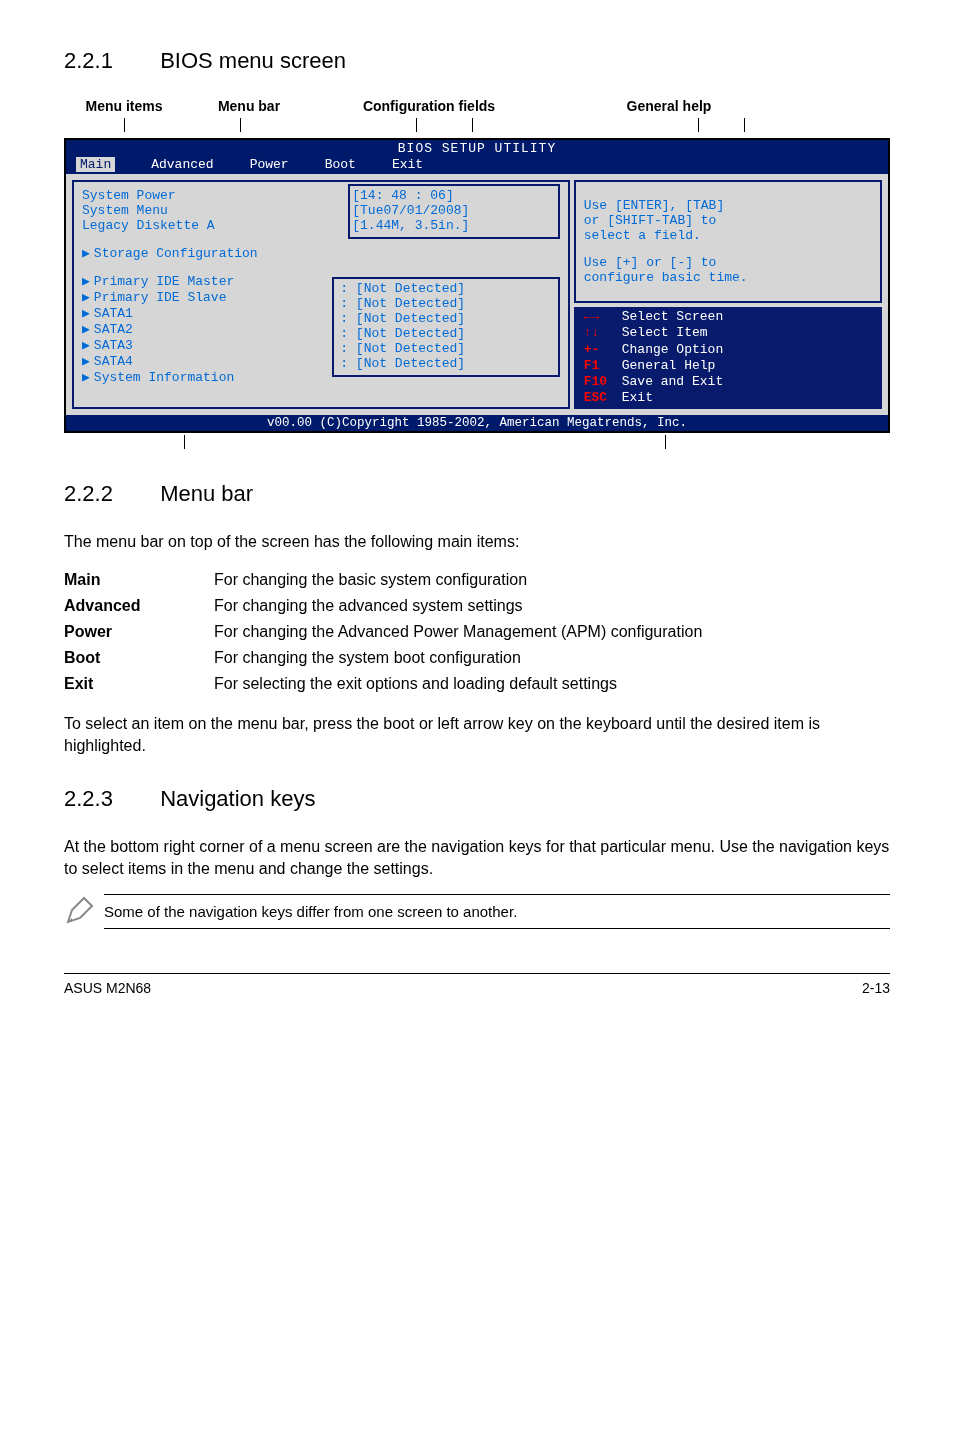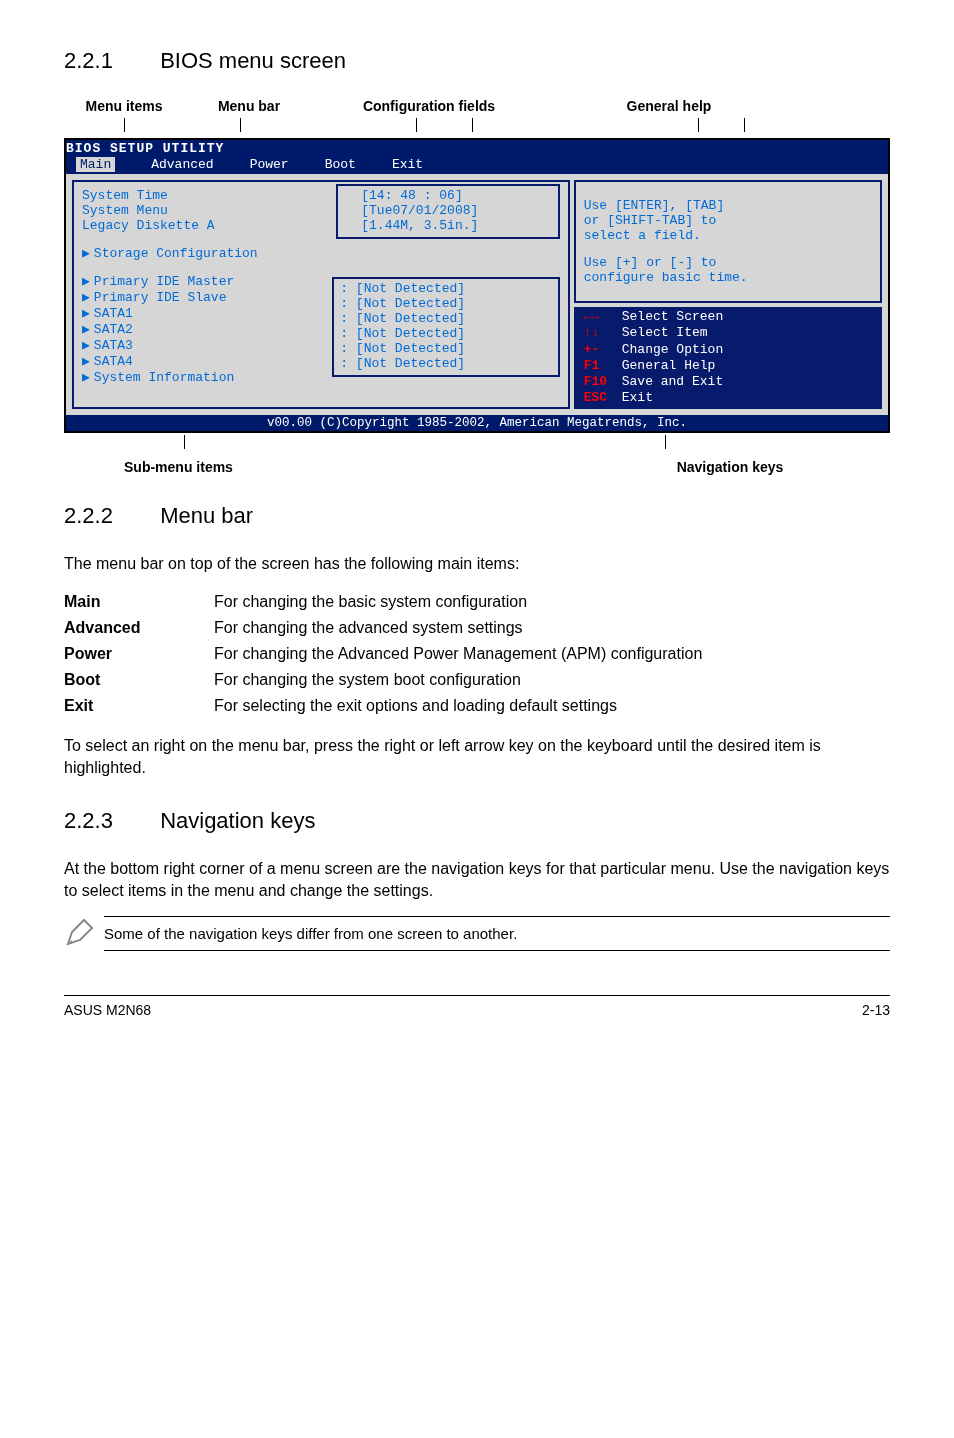--- a/index.html
+++ b/index.html
@@ -30,22 +30,22 @@
   .tick { border-left: 1px solid #000; height: 14px; }
   .bios-box {
     border: 2px solid #000;
     font-family: "Courier New", monospace;
     font-size: 13px;
     background: #d6d6d6;
   }
   .bios-title-bar {
     background: #001a6b;
     color: #fff;
-    text-align:left;
-    font-weight: bold;
+    text-align:center;
+    font-weight: normal;
     padding: 1px 0;
     letter-spacing: 1px;
   }
   .bios-menu-bar {
     background: #001a6b;
     color: #fff;
     display:flex;
     padding: 0 10px 2px 10px;
   }
   .bios-menu-bar span { margin-right: 36px; }
@@ -101,22 +101,22 @@
   table.defs { border-collapse: collapse; font-size:16px; margin-bottom: 16px;}
   table.defs td { vertical-align: top; padding: 4px 0; }
   table.defs td.term { font-weight: bold; width: 150px;}
   .note-row { display:flex; align-items:flex-start; margin: 10px 0 40px 0;}
   .note-icon { width:40px; font-size:28px; color:#888; }
   .note-body { flex:1; border-top:1px solid #000; border-bottom:1px solid #000; padding:8px 0; font-size:15px;}
   hr.footer-rule { border:none; border-top:1px solid #000; margin: 30px 0 6px 0;}
   .page-footer { display:flex; justify-content:space-between; font-size:14px;}
   .val-frame {
     border: 2px solid #071a6b;
-    padding: 2px 6px 4px 23px;
-    margin: -4px 0 10px 4px;
+    padding: 2px 6px 4px 2px;
+    margin: -4px 0 10px 16px;
   }
   .nd-frame {
     border: 2px solid #071a6b;
     padding: 2px 6px 4px 6px;
   }
   .two-col { display:flex; }
   .two-col .names { flex:1.1; }
   .two-col .vals { flex:1; }
 </style>
 </head>
@@ -156,21 +156,21 @@
       <span class="active">Main</span>
       <span>Advanced</span>
       <span>Power</span>
       <span>Boot</span>
       <span>Exit</span>
     </div>
     <div class="bios-body">
       <div class="bios-left">
         <div class="two-col">
           <div class="names">
-            <div>System Time</div>
+            <div>System Power</div>
             <div>System Menu</div>
             <div>Legacy Diskette A</div>
             <div style="height:12px"></div>
             <div><span class="item-arrow">▶</span><span>Storage Configuration</span></div>
             <div style="height:12px"></div>
             <div><span class="item-arrow">▶</span><span>Primary IDE Master</span></div>
             <div><span class="item-arrow">▶</span><span>Primary IDE Slave</span></div>
             <div><span class="item-arrow">▶</span><span>SATA1</span></div>
             <div><span class="item-arrow">▶</span><span>SATA2</span></div>
             <div><span class="item-arrow">▶</span><span>SATA3</span></div>
@@ -216,27 +216,20 @@
     </div>
     <div class="bios-footer">v00.00 (C)Copyright 1985-2002, American Megatrends, Inc.</div>
   </div>
 
   <div class="tick-row" style="margin-top:2px">
     <div style="width:120px"></div>
       <div class="tick"></div>
     <div style="width:480px"></div>
       <div class="tick"></div>
   </div>
-  <div class="below-labels">
-    <div style="width:60px"></div>
-    <div>Sub-menu items</div>
-    <div style="flex:1"></div>
-    <div style="width:200px;text-align:center">Navigation keys</div>
-    <div style="width:60px"></div>
-  </div>
 
   <h2 class="section" style="margin-top:28px">
     <span class="num">2.2.2</span>
     <span>Menu bar</span>
   </h2>
   <p class="body-text">The menu bar on top of the screen has the following main items:</p>
 
   <table class="defs">
     <tbody>
         <tr>
@@ -255,21 +248,21 @@
           <td class="term">Boot</td>
           <td>For changing the system boot configuration</td>
         </tr>
     <tr>
           <td class="term">Exit</td>
           <td>For selecting the exit options and loading default settings</td>
         </tr>
   </tbody>
     </table>
 
-  <p class="body-text">To select an right on the menu bar, press the right or left arrow key on the keyboard until the desired item is highlighted.</p>
+  <p class="body-text">To select an item on the menu bar, press the boot or left arrow key on the keyboard until the desired item is highlighted.</p>
 
   <h2 class="section" style="margin-top:28px">
     <span class="num">2.2.3</span>
     <span>Navigation keys</span>
   </h2>
   <p class="body-text">At the bottom right corner of a menu screen are the navigation keys for that particular menu. Use the navigation keys to select items in the menu and change the settings.</p>
 
   <div class="note-row">
     <div class="note-icon">
       <svg width="32" height="32" viewBox="0 0 32 32">

